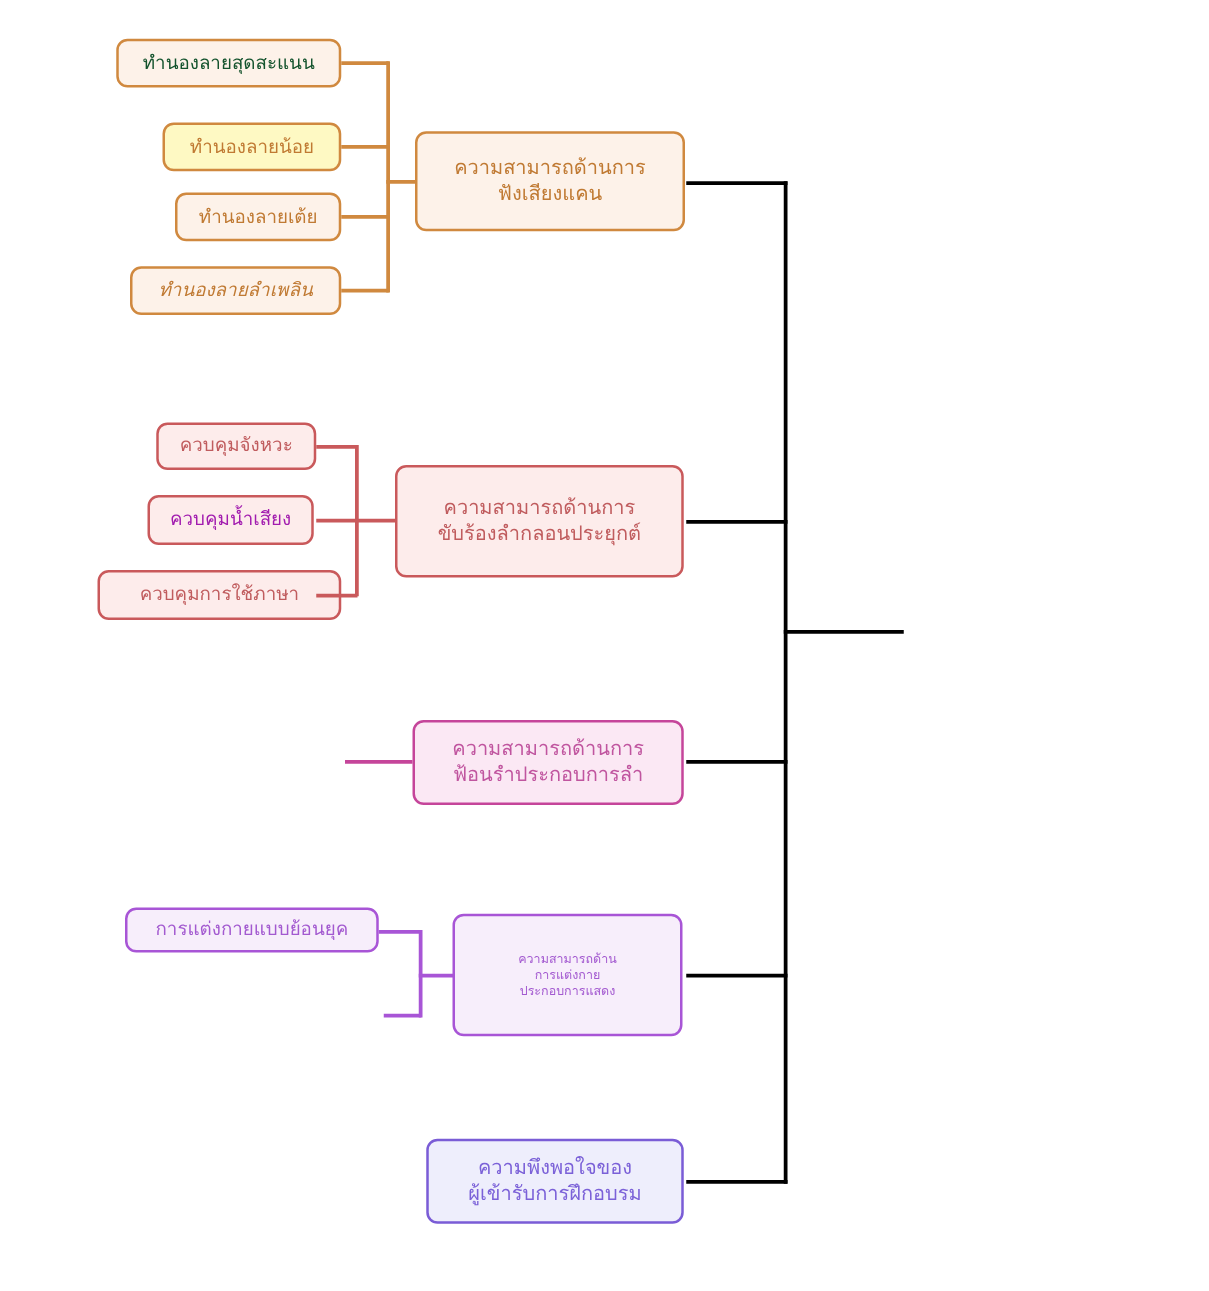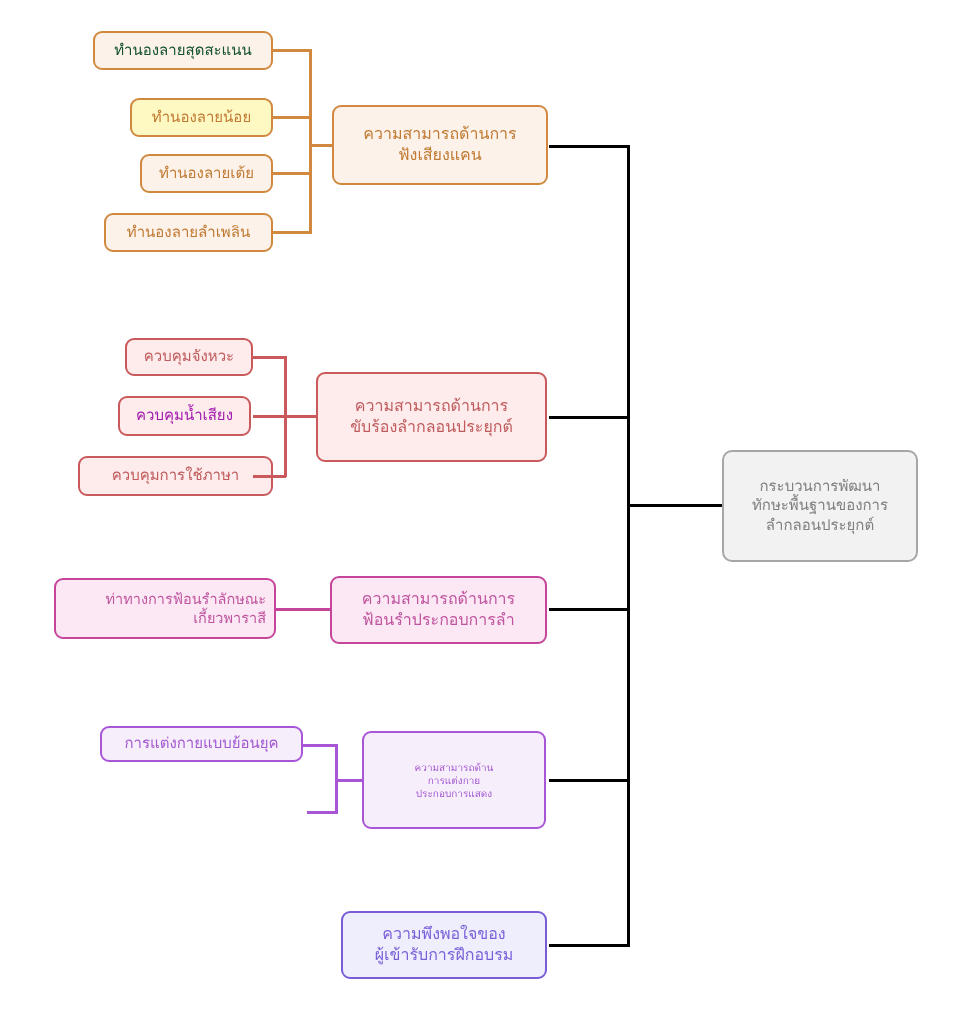--- a/index.html
+++ b/index.html
@@ -63,21 +63,21 @@
 
   <div class="trunk hline" style="left:549px;top:944px;width:81px;"></div>
 
   <div class="node child" style="left:93px;top:31px;width:180px;height:39px;font-size:15px;
               background:#fdf2e9;border-color:#d0893f;color:#14532d;">ทำนองลายสุดสะแนน</div>
   <div class="node child" style="left:130px;top:98px;width:143px;height:39px;font-size:15px;
               background:#fef9c3;border-color:#d0893f;color:#c07a33;">ทำนองลายน้อย</div>
   <div class="node child" style="left:140px;top:154px;width:133px;height:39px;font-size:15px;
               background:#fdf2e9;border-color:#d0893f;color:#c07a33;">ทำนองลายเต้ย</div>
   <div class="node child" style="left:104px;top:213px;width:169px;height:39px;font-size:15px;
-              background:#fdf2e9;border-color:#d0893f;color:#c07a33;">ทำนองลายลำเพลิน</div>
+              background:#fdf2e9;border-color:#d0893f;color:#c07a33;font-style:italic;">ทำนองลายลำเพลิน</div>
 
   <div class="cline ch" style="left:273px;top:49px;width:38px;background:#d0893f;"></div>
   <div class="cline ch" style="left:273px;top:116px;width:38px;background:#d0893f;"></div>
   <div class="cline ch" style="left:273px;top:172px;width:38px;background:#d0893f;"></div>
   <div class="cline ch" style="left:273px;top:231px;width:38px;background:#d0893f;"></div>
   <div class="cline cv" style="left:309px;top:49px;height:185px;background:#d0893f;"></div>
   <div class="cline ch" style="left:309px;top:144px;width:24px;background:#d0893f;"></div>
 
   <div class="node parent" style="left:332px;top:105px;width:216px;height:80px;font-size:16px;
               background:#fdf2e9;border-color:#d0893f;color:#c07a33;">ความสามารถด้านการ
@@ -93,24 +93,20 @@
   <div class="cline ch" style="left:253px;top:356px;width:33px;background:#c9595b;"></div>
   <div class="cline ch" style="left:253px;top:415px;width:33px;background:#c9595b;"></div>
   <div class="cline ch" style="left:253px;top:475px;width:33px;background:#c9595b;"></div>
   <div class="cline cv" style="left:284px;top:356px;height:121px;background:#c9595b;"></div>
   <div class="cline ch" style="left:284px;top:415px;width:33px;background:#c9595b;"></div>
 
   <div class="node parent" style="left:316px;top:372px;width:231px;height:90px;font-size:16px;
               background:#fdeceb;border-color:#c9595b;color:#c05c5e;">ความสามารถด้านการ
 ขับร้องลำกลอนประยุกต์</div>
 
-  <div class="node child ta-right" style="left:54px;top:578px;width:222px;height:61px;font-size:14.5px;
-              padding:0 8px;
-              background:#fbe8f4;border-color:#c5459a;color:#c0559f;">ท่าทางการฟ้อนรำลักษณะ
-เกี้ยวพาราสี</div>
 
   <div class="cline ch" style="left:276px;top:608px;width:54px;background:#c5459a;"></div>
 
   <div class="node parent" style="left:330px;top:576px;width:217px;height:68px;font-size:16px;
               background:#fbe8f4;border-color:#c5459a;color:#c0559f;">ความสามารถด้านการ
 ฟ้อนรำประกอบการลำ</div>
 
   <div class="node child" style="left:100px;top:726px;width:203px;height:36px;font-size:15px;
               background:#f7eefb;border-color:#a855d6;color:#a35ad0;">การแต่งกายแบบย้อนยุค</div>
 
@@ -121,18 +117,14 @@
 
   <div class="node parent" style="left:362px;top:731px;width:184px;height:98px;font-size:10px;
               background:#f7eefb;border-color:#a855d6;color:#a35ad0;">ความสามารถด้าน
 การแต่งกาย
 ประกอบการแสดง</div>
 
   <div class="node parent" style="left:341px;top:911px;width:206px;height:68px;font-size:16px;
               background:#eeeefc;border-color:#7a5cd6;color:#7b61d8;">ความพึงพอใจของ
 ผู้เข้ารับการฝึกอบรม</div>
 
-  <div class="node root" style="left:722px;top:450px;width:196px;height:112px;font-size:15px;
-              background:#f2f2f2;border-color:#a6a6a6;color:#808080;">กระบวนการพัฒนา
-ทักษะพื้นฐานของการ
-ลำกลอนประยุกต์</div>
 
 </div>
 
 </body></html>

